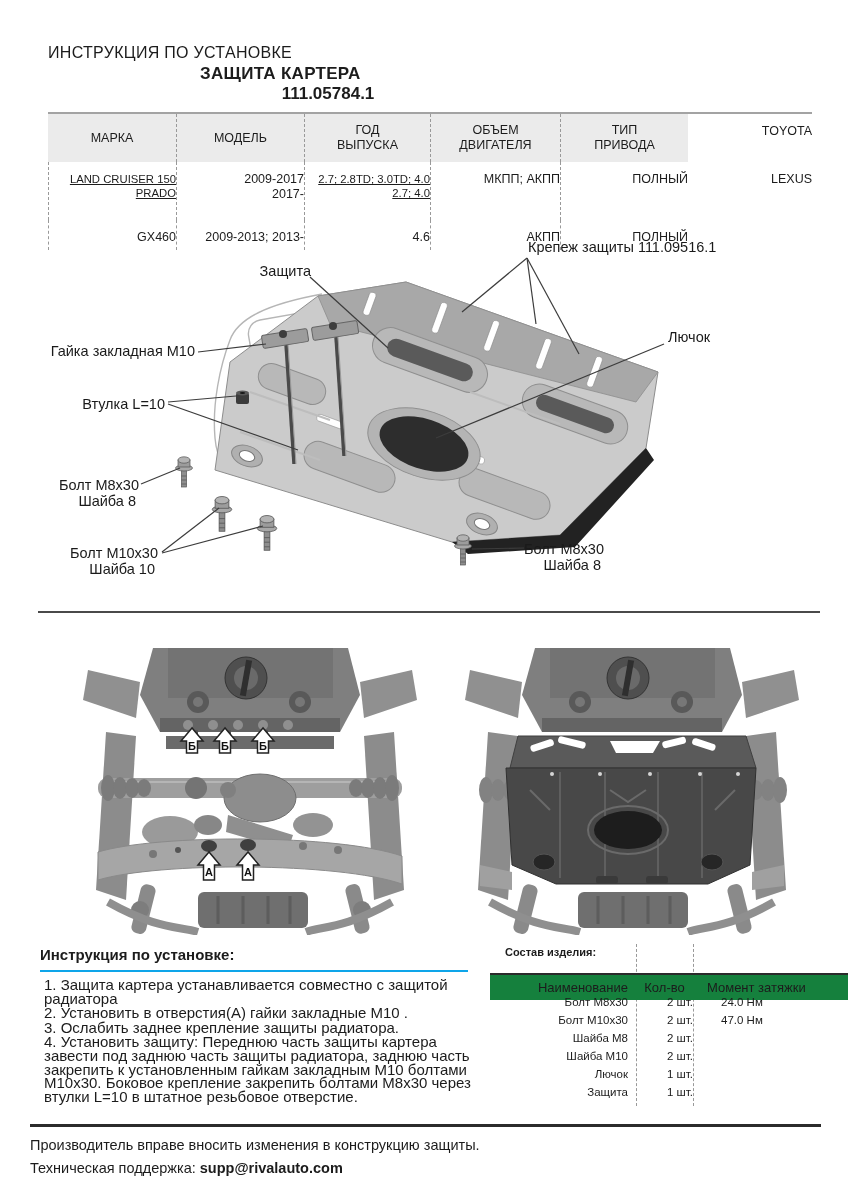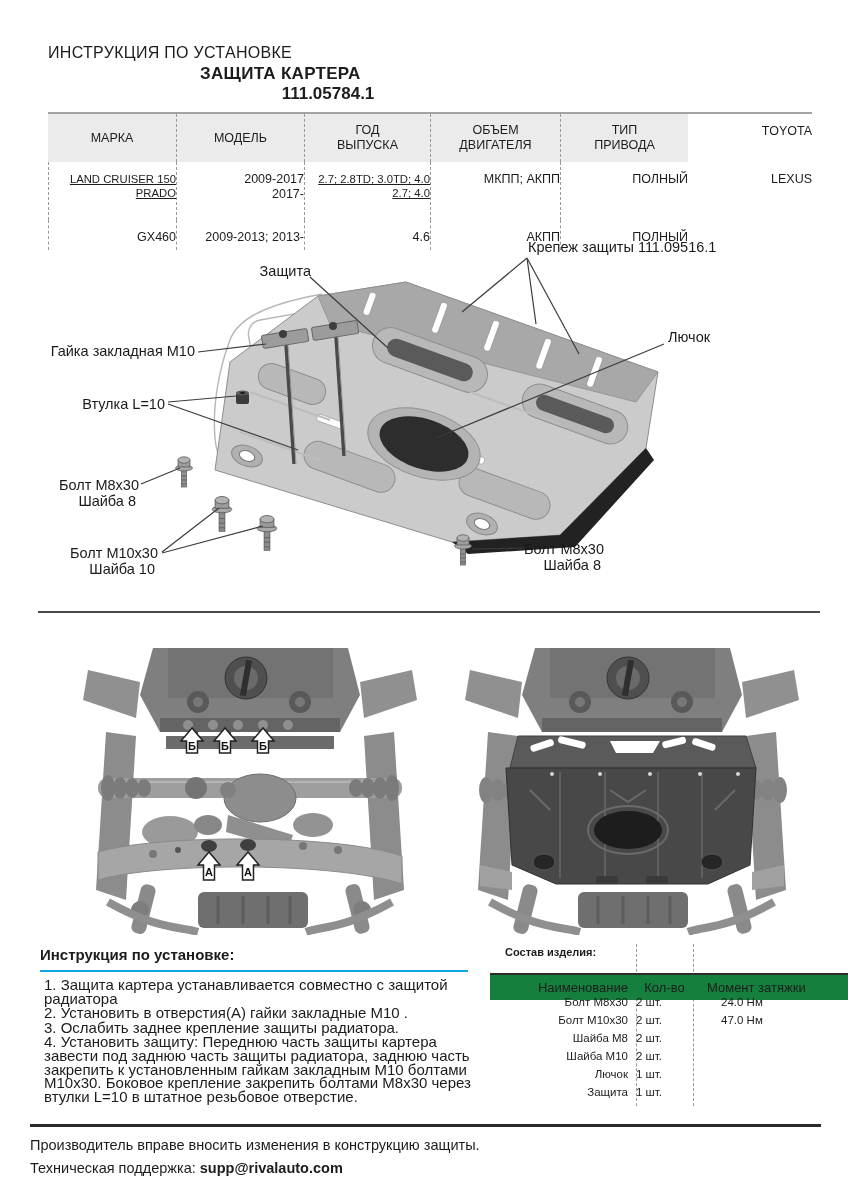--- a/index.html
+++ b/index.html
@@ -35,21 +35,21 @@
   
   .parts-title{position:absolute;left:505px;top:946px;font-size:11px;font-weight:bold;}
   .ptable{position:absolute;left:490px;top:973px;width:358px;border-top:2px solid #2b2b2b;
           display:grid;grid-template-columns:146px 57px 155px;grid-auto-rows:18px;}
   .pth{background:#15803d;font-size:13px;display:flex;align-items:center;height:25px;}
   .pth.r{justify-content:flex-end;padding-right:8px;}
   .pth.c{justify-content:center;text-align:right;}
   .pth.l{padding-left:14px;}
   .ptd{font-size:11.5px;line-height:18px;}
   .ptd.r{text-align:right;padding-right:8px;}
-  .ptd.c{text-align:left;}
+  .ptd.c{text-align:right;}
   .ptd.l{padding-left:28px;}
   .vdash{position:absolute;width:0;border-left:1px dashed #999;}
   
   .footer-line{position:absolute;left:30px;top:1124px;width:791px;border-top:3px solid #2b2b2b;}
   .footer-text{position:absolute;left:30px;top:1134px;font-size:14.5px;line-height:23px;}
   .bold{font-weight:bold;}
 </style>
 </head>
 <body>
 

